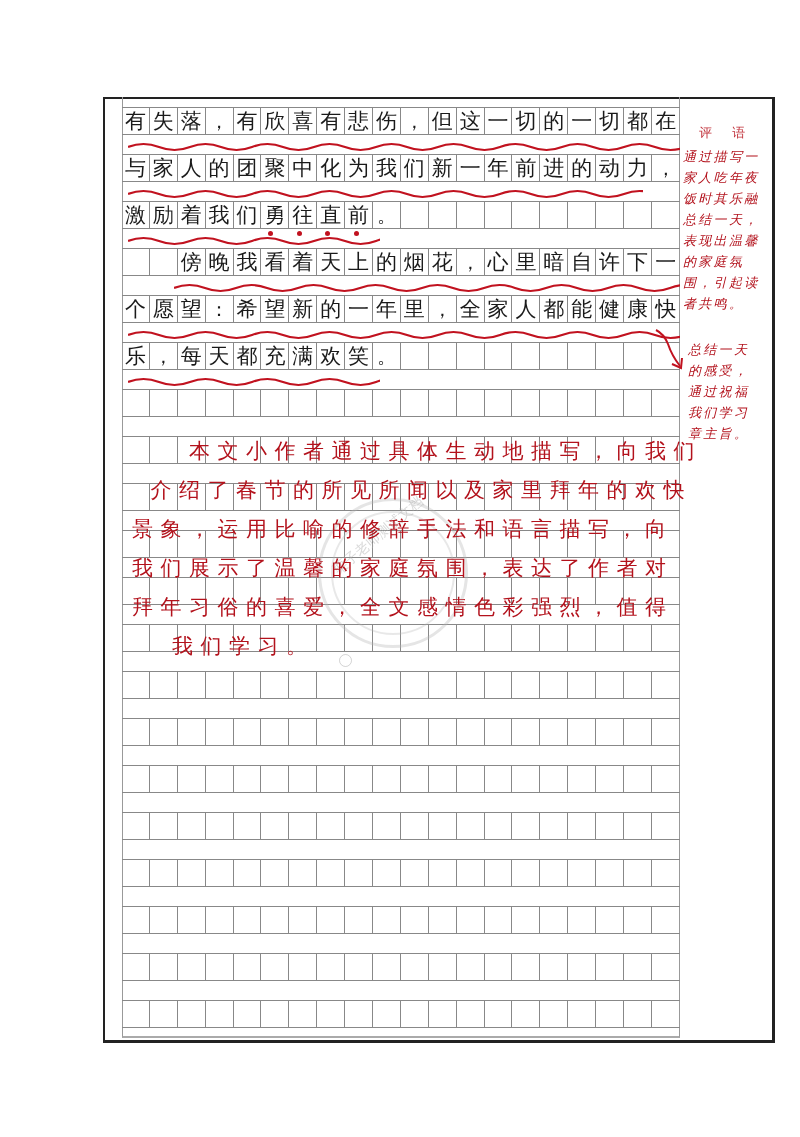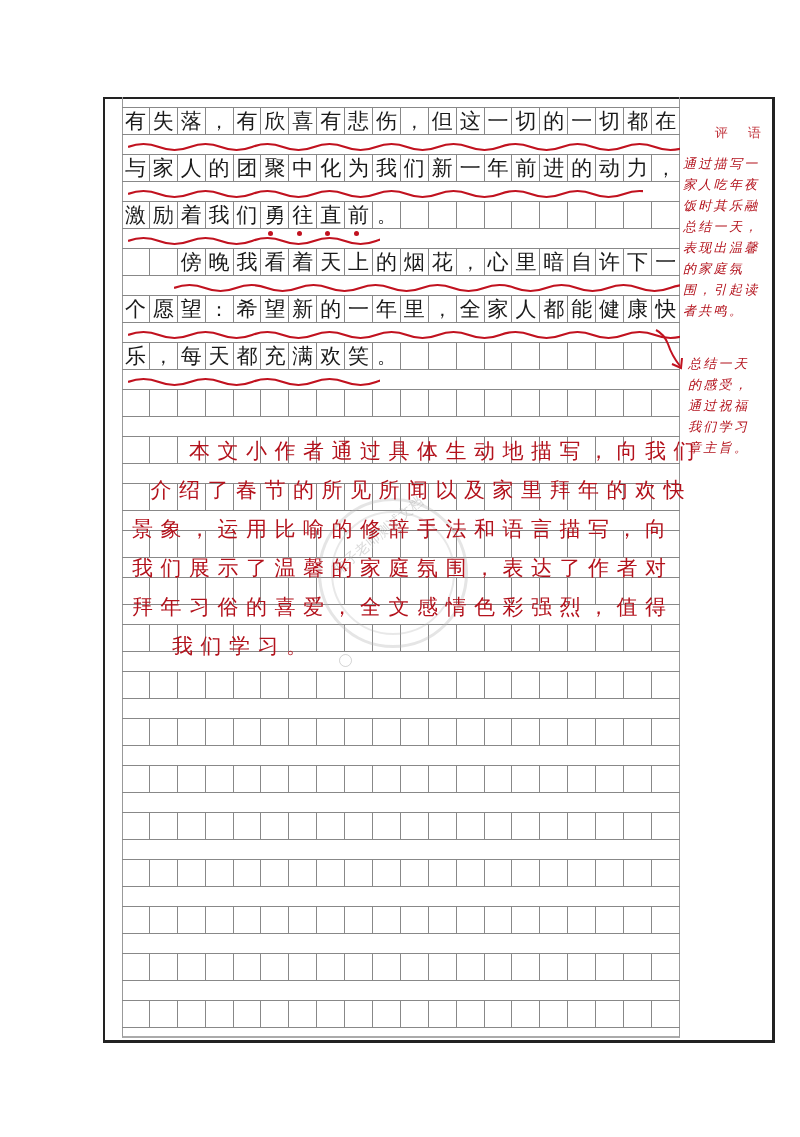--- a/index.html
+++ b/index.html
@@ -16,24 +16,24 @@
             font-size: 21px; color: #1a1a1a; line-height: 1; }
     .cell:first-child { border-left: none; }
     .cell:last-child { border-right: none; }
     .cell.punct { font-size: 19px; }
     .wavy { position: absolute; height: 14px; pointer-events: none; }
     .dot { position: absolute; width: 5px; height: 5px; border-radius: 50%; background: #c1121f; }
     .teacher-text { position: absolute; left: 122px; width: 560px; color: #b3121c;
                     font-size: 21px; letter-spacing: 7.5px; line-height: 38px; 
                     font-family: "DejaVu Serif", serif; white-space: nowrap; }
     .comment-col { position: absolute; left: 680px; top: 99px; width: 94px; }
-    .comment-title { position: absolute; left: 699px; top: 124px; width: 70px; text-align: right;
+    .comment-title { position: absolute; left: 699px; top: 124px; width: 70px; text-align: left;
                      color: #c0333c; font-size: 13px; letter-spacing: 8px; }
     .comment-body { position: absolute; color: #b3121c; font-size: 13px; line-height: 21px;
-                    font-style: italic; letter-spacing: 2.3px; white-space: nowrap; margin-top: 7px; }
+                    font-style: italic; letter-spacing: 2.3px; white-space: nowrap; }
     .watermark { position: absolute; left: 318px; top: 498px; width: 150px; height: 150px; border-radius: 50%;
                  border: 3px solid rgba(180,180,180,0.35); box-sizing: border-box; }
     .watermark::after { content: ""; position: absolute; left: 10px; top: 10px; right: 10px; bottom: 10px;
                  border-radius: 50%; border: 2px solid rgba(180,180,180,0.3); }
     .watermark-text { position: absolute; left: 330px; top: 565px; color: rgba(170,170,170,0.45);
                       font-size: 14px; transform: rotate(-40deg); transform-origin: left top; white-space: nowrap; }
     .watermark-small { position: absolute; left: 339px; top: 654px; width: 11px; height: 11px; border-radius: 50%;
                        border: 1.5px solid rgba(170,170,170,0.5); }
     .arrow { position: absolute; left: 650px; top: 326px; width: 40px; height: 50px; pointer-events: none; }
   </style>
@@ -528,21 +528,21 @@
 <div class="comment-body" id="c1" style="left:683px; top:146px;">
     <div>通过描写一</div>
     <div>家人吃年夜</div>
     <div>饭时其乐融</div>
     <div>总结一天，</div>
     <div>表现出温馨</div>
     <div>的家庭氛</div>
     <div>围，引起读</div>
     <div>者共鸣。</div>
   </div>
-<div class="comment-body" id="c2" style="left:688px; top:347px;font-family:Liberation Mono, monospace;">
+<div class="comment-body" id="c2" style="left:688px; top:339px;">
     <div>总结一天</div>
     <div>的感受，</div>
     <div>通过祝福</div>
     <div>我们学习</div>
     <div>章主旨。</div>
   </div>
 
 <svg class="arrow" viewBox="0 0 40 50">
   <path d="M6 4 Q14 8 18 18 Q22 30 30 40" stroke="#c1121f" stroke-width="2" fill="none"></path>
   <path d="M22 38 L31 42 L32 32" stroke="#c1121f" stroke-width="2" fill="none"></path>

